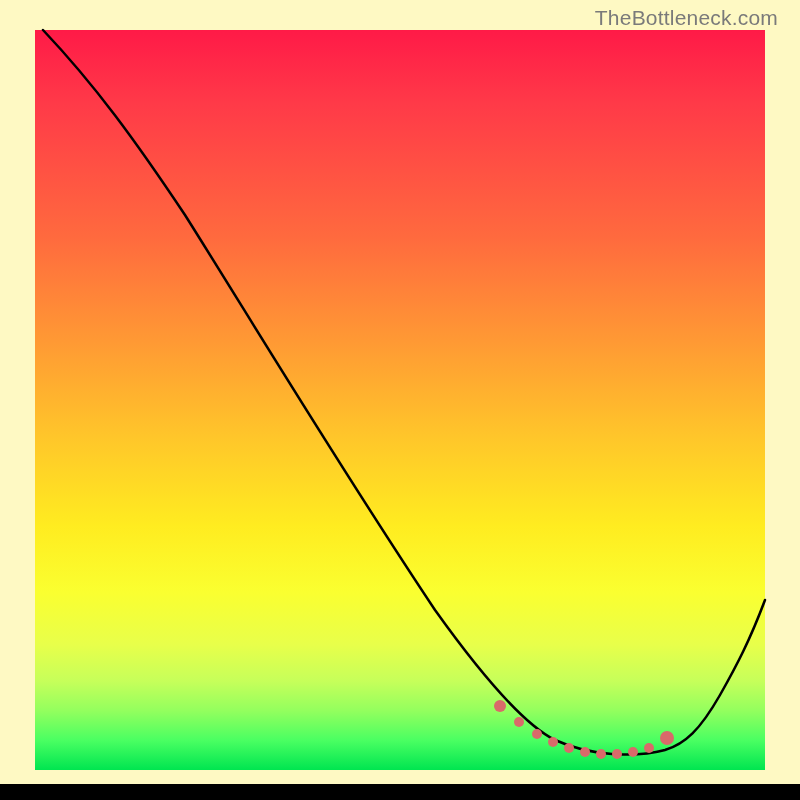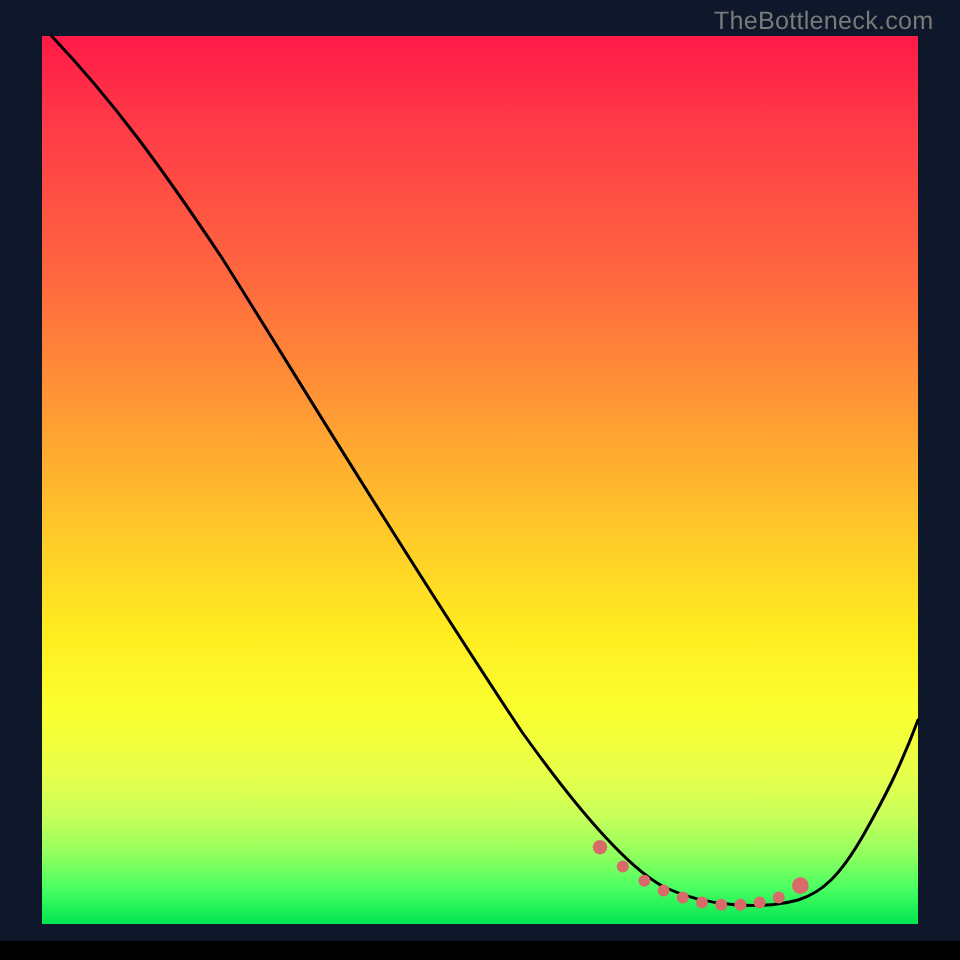--- a/index.html
+++ b/index.html
@@ -10,21 +10,21 @@
     background: #000;
     overflow: hidden;
     font-family: Arial, Helvetica, sans-serif;
   }
   .frame {
     position: absolute;
     left: 0;
     top: 0;
     width: 800px;
     height: 784px;
-    background: #0f172a;
+    background: #fef9c3;
   }
   .plot {
     position: absolute;
     left: 35px;
     top: 30px;
     width: 730px;
     height: 740px;
     
     background: linear-gradient(
       to bottom,

